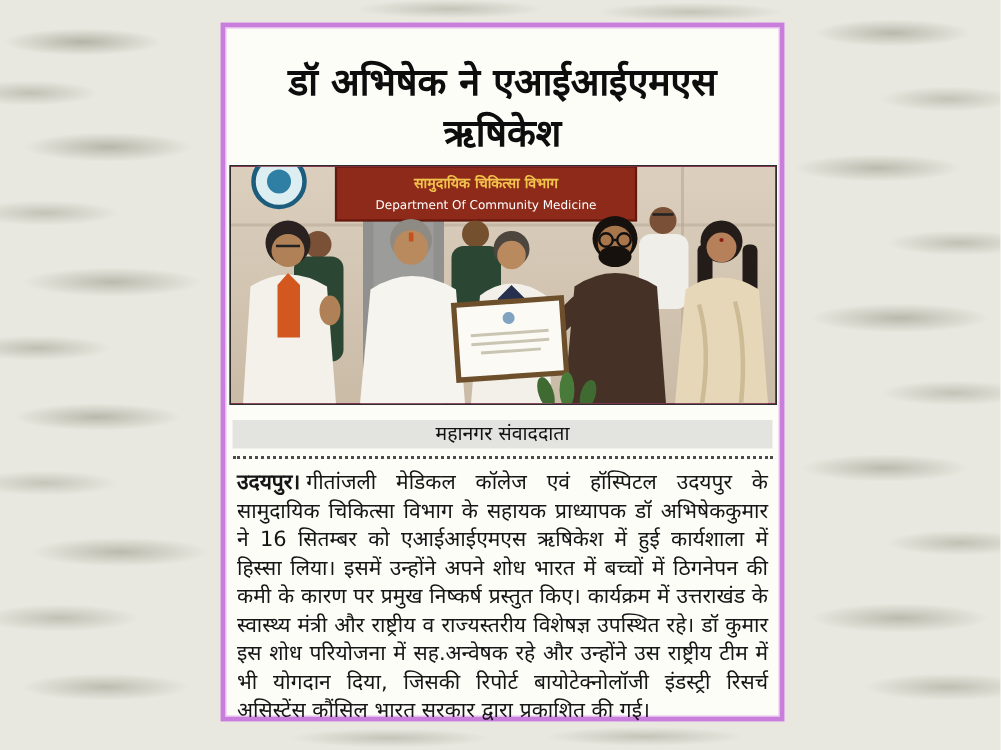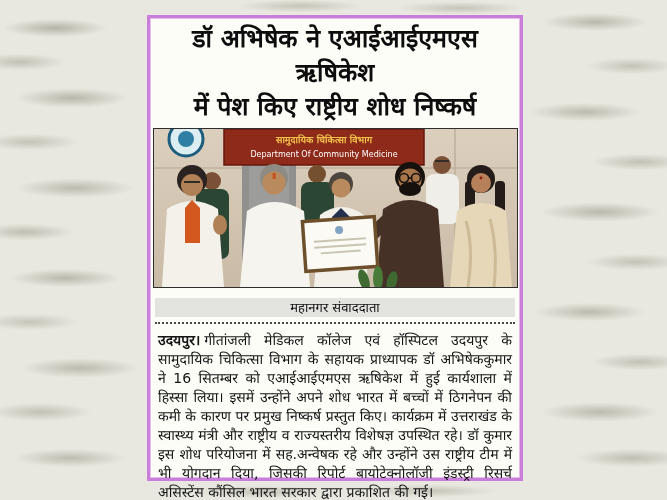--- a/index.html
+++ b/index.html
@@ -39,21 +39,21 @@
       radial-gradient(ellipse 95px 9px  at 430px 491px, rgba(128,130,112,.35), rgba(128,130,112,0) 70%);
   }
   .clipping {
     position: absolute; left: 147px; top: 15px; width: 376px; height: 466px;
     box-sizing: border-box;
     background: #fdfdf8;
     border: 3px solid #c97edb;
     box-shadow: 0 0 0 1px #e6bcef inset;
   }
   .headline {
-    padding: 4px 6px 0 6px;
+    padding: 20px 6px 0 6px;
     text-align: center;
     font-weight: bold;
     font-size: 25px;
     line-height: 34px;
     color: #0d0d0d;
     letter-spacing: 0px;
   }
   .photo {
     width: 363px; height: 158px;
     margin: 4px auto 0 auto;
@@ -89,21 +89,20 @@
 </style>
 </head>
 <body>
 
 <div class="bg-layer"></div>
 
 <div class="clipping">
 
   <div class="headline">
     <div>डॉ अभिषेक ने एआईआईएमएस ऋषिकेश</div>
-    <div>में पेश किए राष्ट्रीय शोध निष्कर्ष</div>
   </div>
 
   <div class="photo">
     <svg viewBox="0 0 363 158" width="363" height="158" xmlns="http://www.w3.org/2000/svg">
       <defs>
         <linearGradient id="wall" x1="0" y1="0" x2="0" y2="1">
           <stop offset="0" stop-color="#dccfbe"></stop>
           <stop offset="1" stop-color="#c9bba6"></stop>
         </linearGradient>
       </defs>

